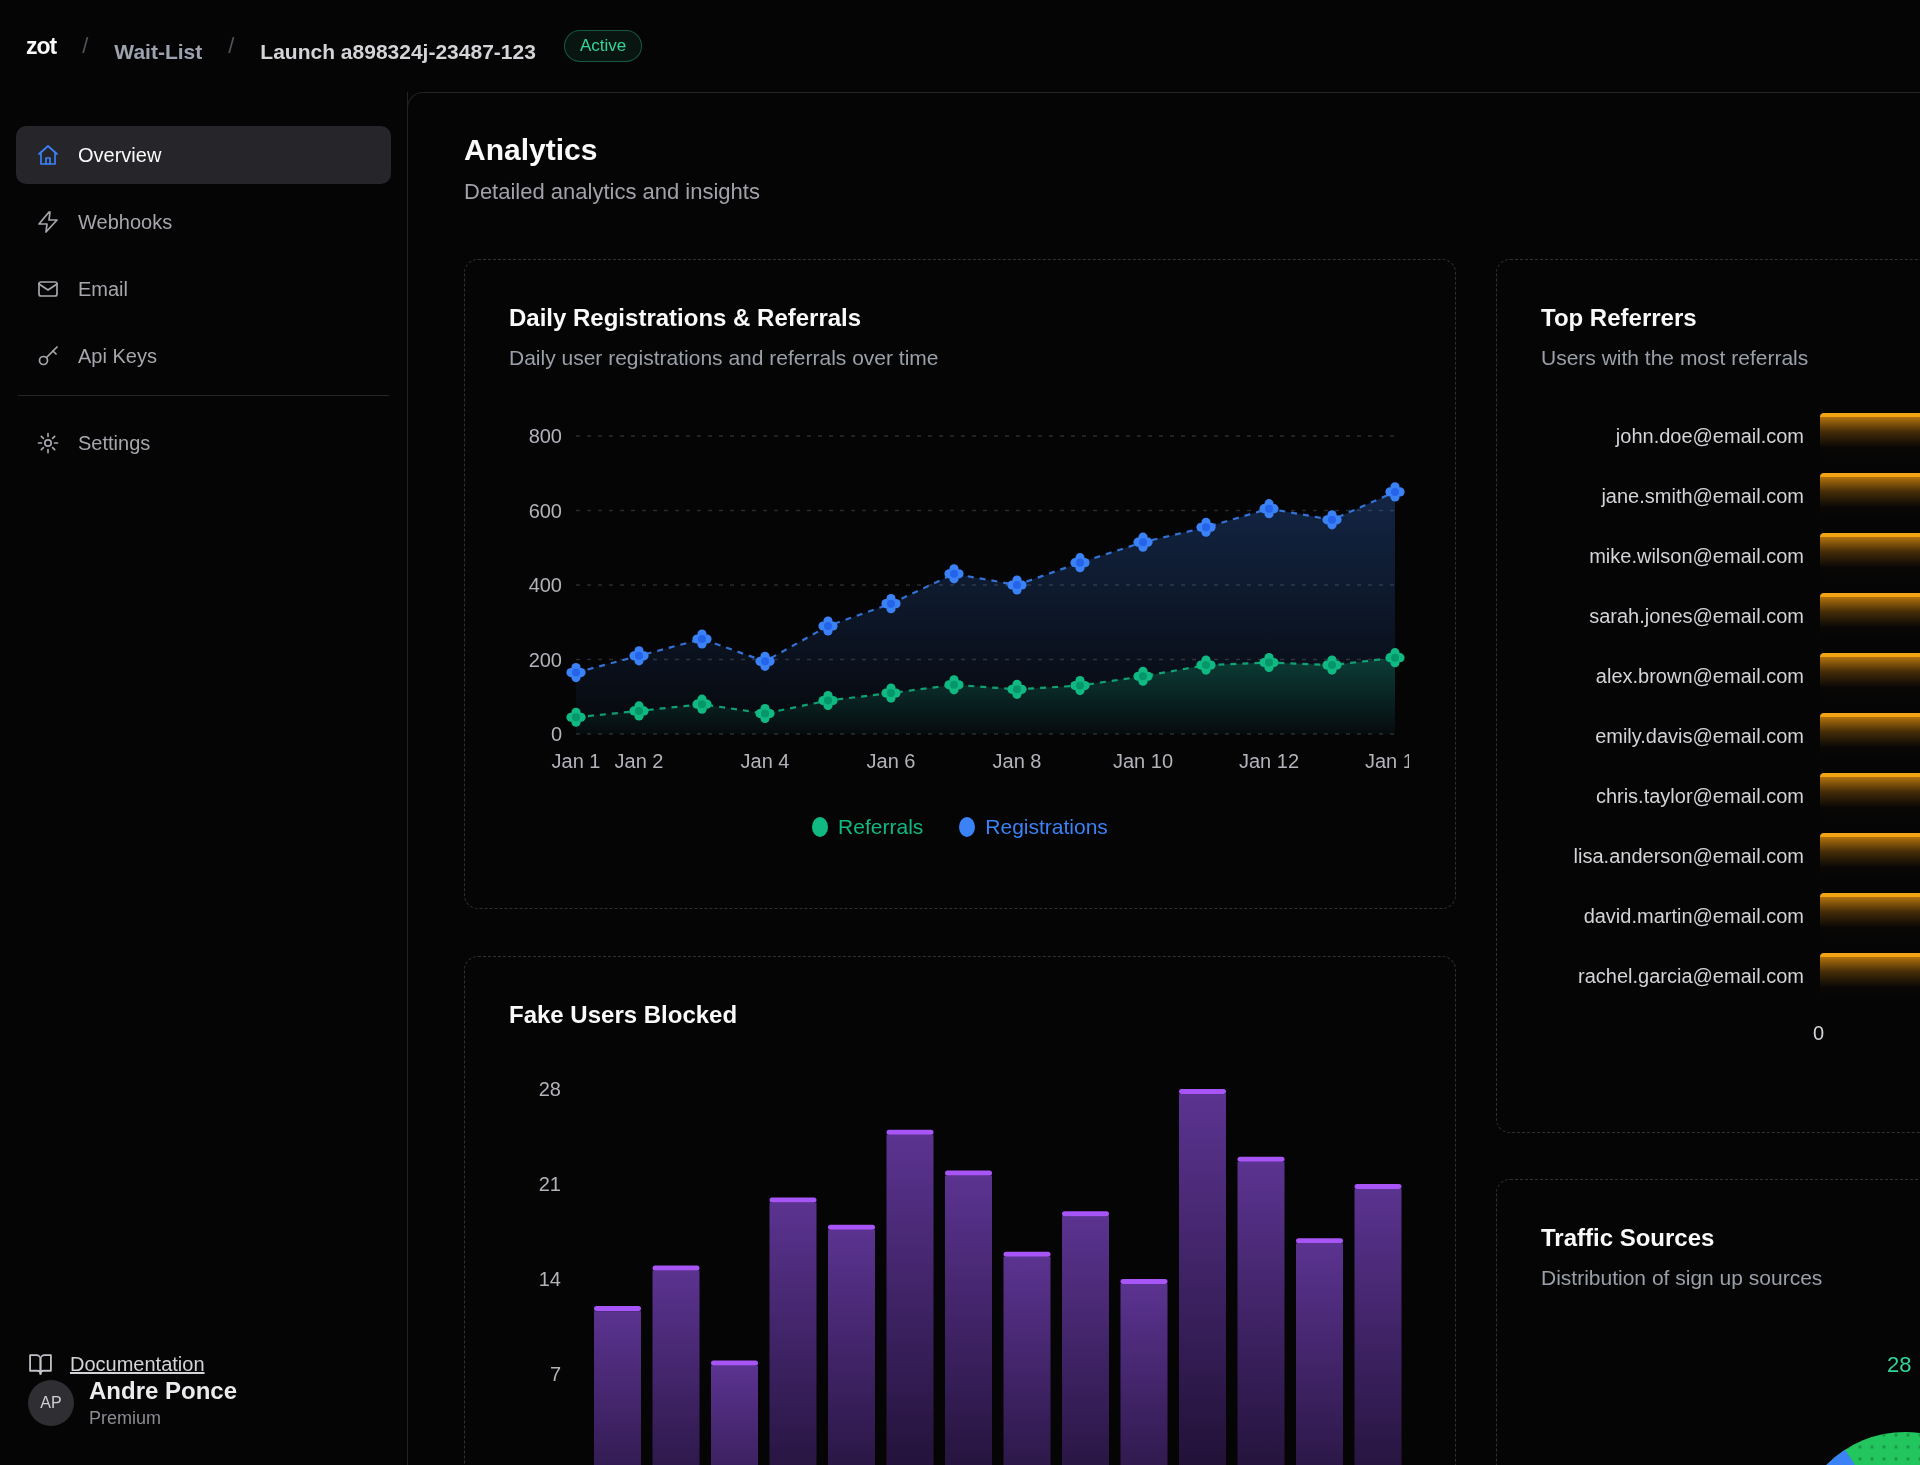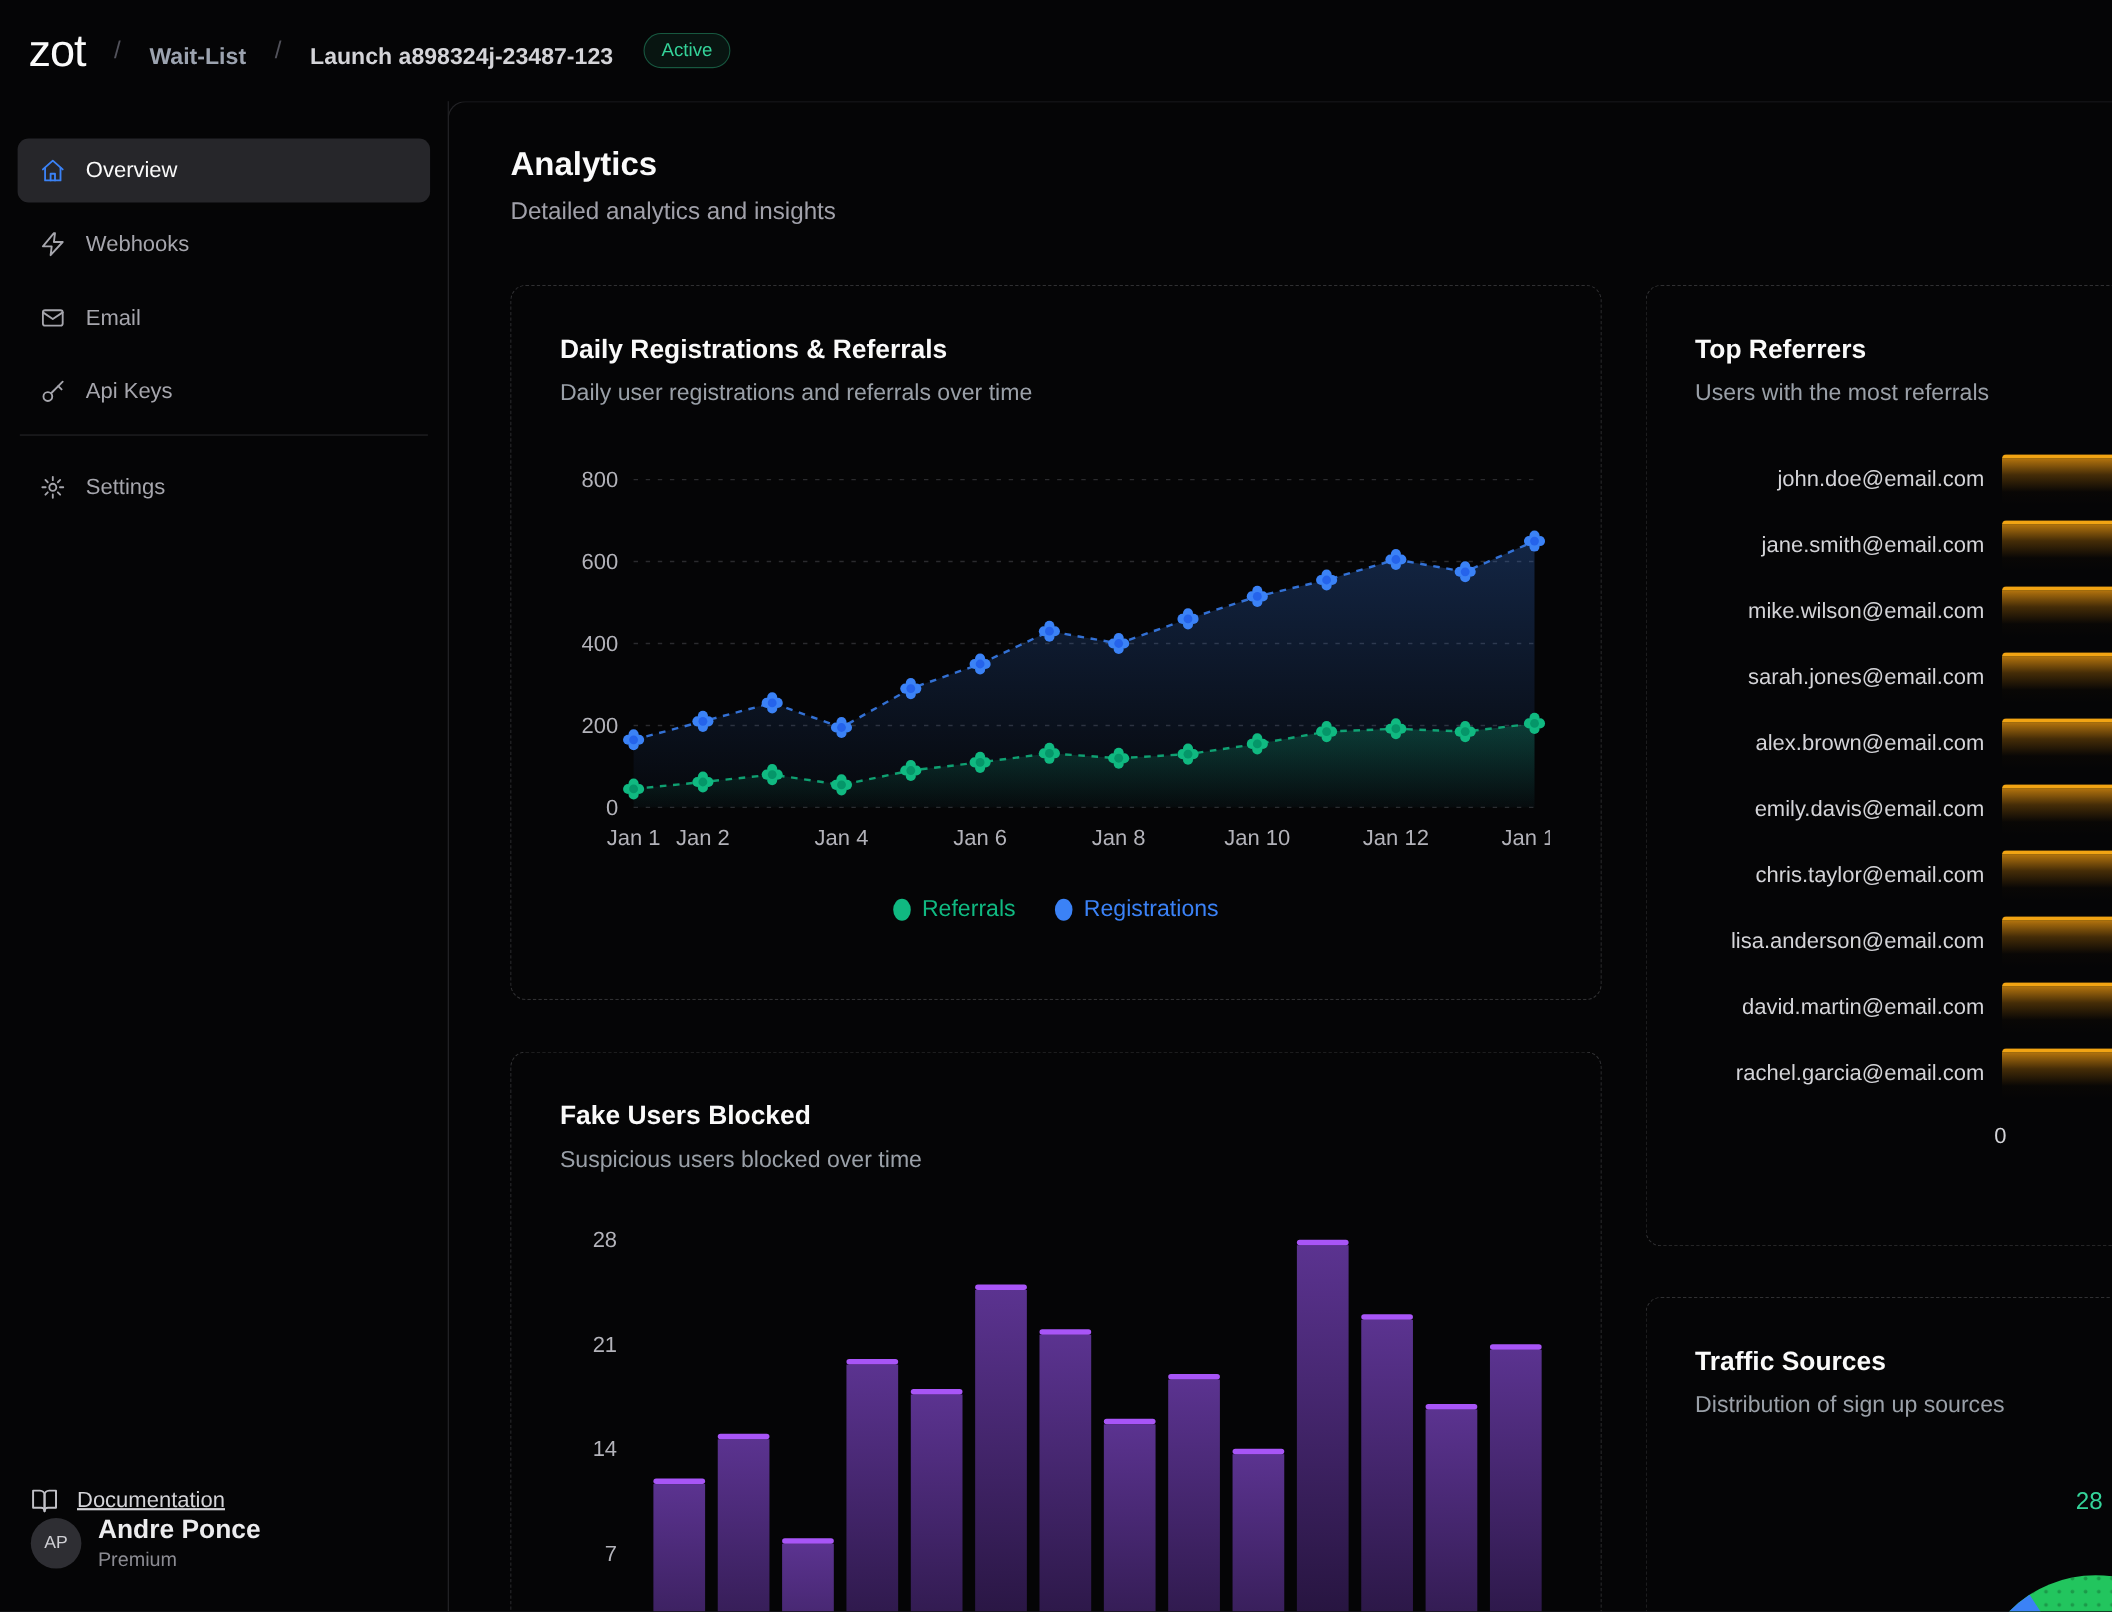--- a/index.html
+++ b/index.html
@@ -3,21 +3,21 @@
 <meta charset="utf-8">
 <style>
   * { box-sizing: border-box; margin: 0; padding: 0; }
   html,body { width:1920px; height:1465px; }
   body {
     background:#050506; color:#e4e4e7; overflow:hidden; position:relative;
     font-family:"Liberation Sans", sans-serif;
   }
   
   header { height:92px; display:flex; align-items:center; padding-left:26px; gap:26px; }
-  .logo { font-size:41px; font-weight:400; color:#fafafa; letter-spacing:-1px; }
+  .logo { font-size:23px; font-weight:700; color:#fafafa; letter-spacing:-1px; }
   .crumb-sep { color:#52525b; font-size:22px; }
   .crumb { font-size:21px; font-weight:600; color:#9ca3af;margin-top:12px; }
   .crumb.current { color:#d4d4d8; }
   .badge {
     margin-left:2px; font-size:17px; color:#34d399; background:rgba(52,211,153,.08);
     border:1px solid rgba(52,211,153,.35); border-radius:999px; padding:5px 15px;
   }
   
   .shell { display:flex; height:1373px; }
   aside {
@@ -410,21 +410,20 @@
               </div>
               <div class="legend-item">
                 <span class="legend-dot" style="background: rgb(59, 130, 246);"></span>
                 <span style="color: rgb(59, 130, 246);">Registrations</span>
               </div>
             </div>
         </article>
 
         <article class="card card-bars">
           <h2>Fake Users Blocked</h2>
-          <p class="card-sub">Suspicious users blocked over time</p>
           <svg id="bar-chart" width="900" height="600" viewBox="0 0 900 600">
               <defs>
                 <linearGradient id="barGrad" x1="0" y1="0" x2="0" y2="1">
                   <stop offset="0%" stop-color="#5b3390"></stop>
                   <stop offset="80%" stop-color="#160b26"></stop>
                   <stop offset="100%" stop-color="#0a0512"></stop>
                 </linearGradient>
               </defs>
               <text x="52" y="47" text-anchor="end" class="ax">28</text>
               <text x="52" y="141.99" text-anchor="end" class="ax">21</text>

